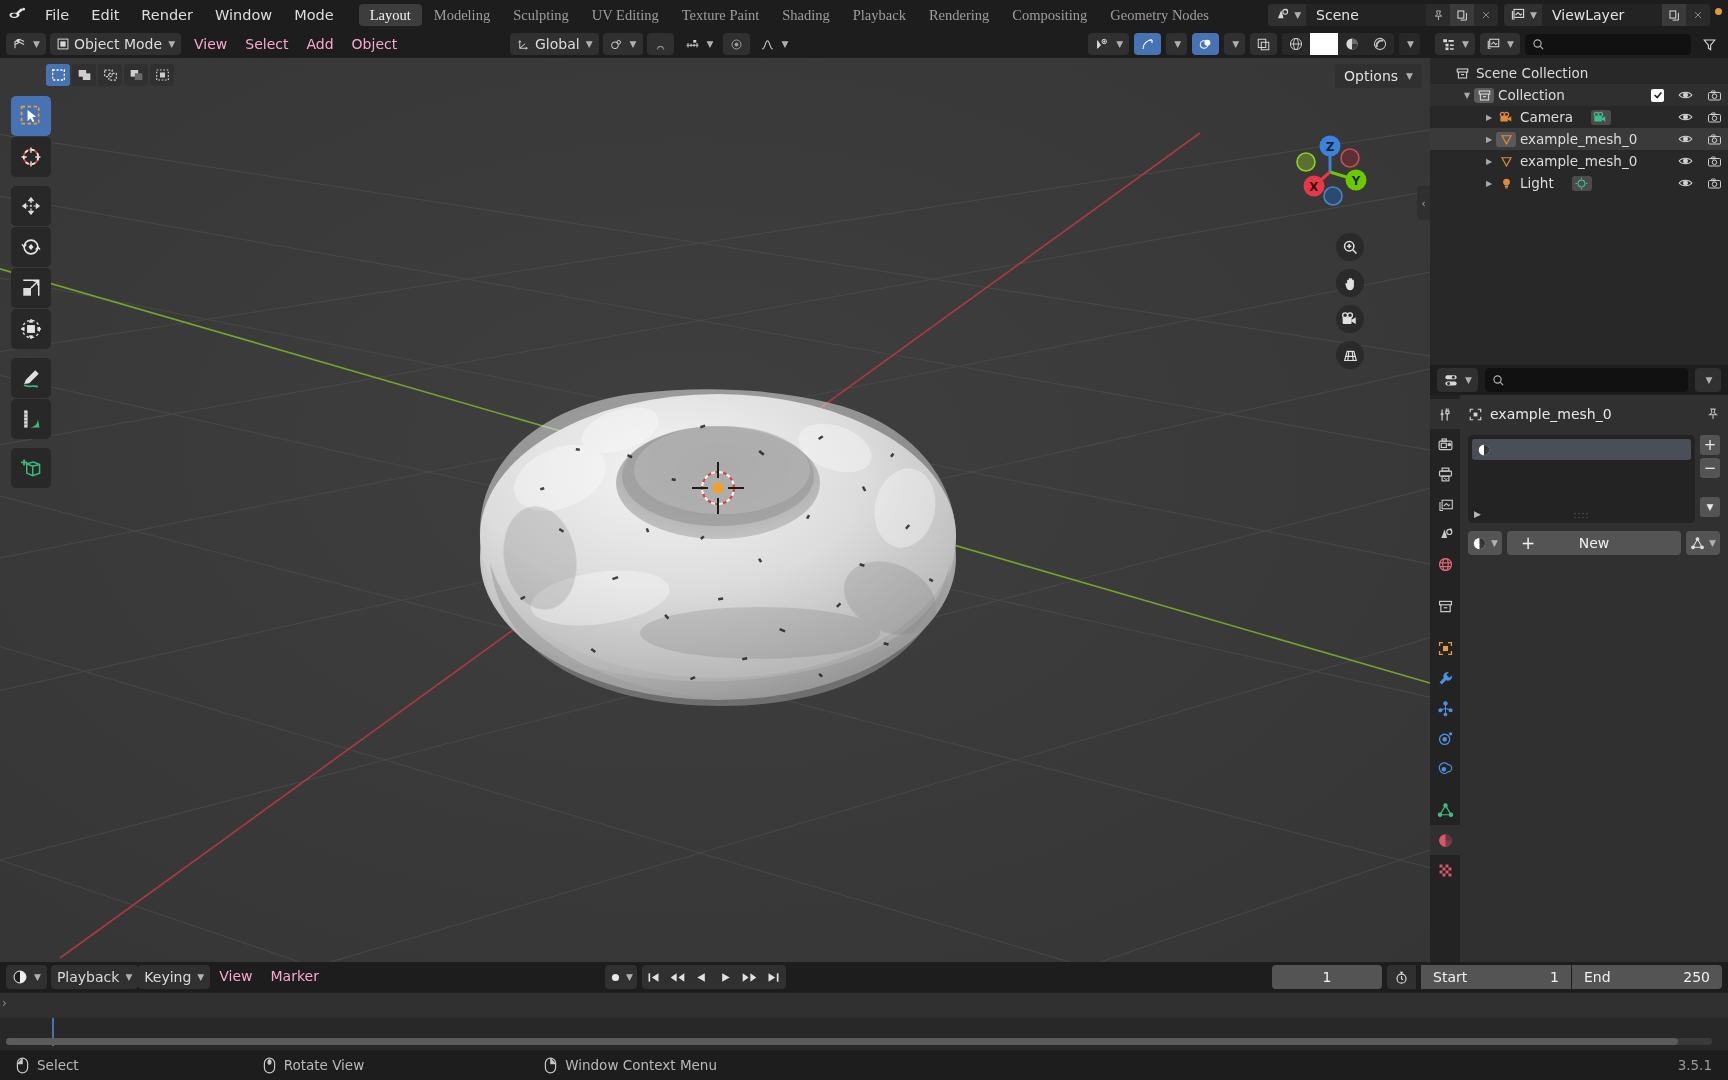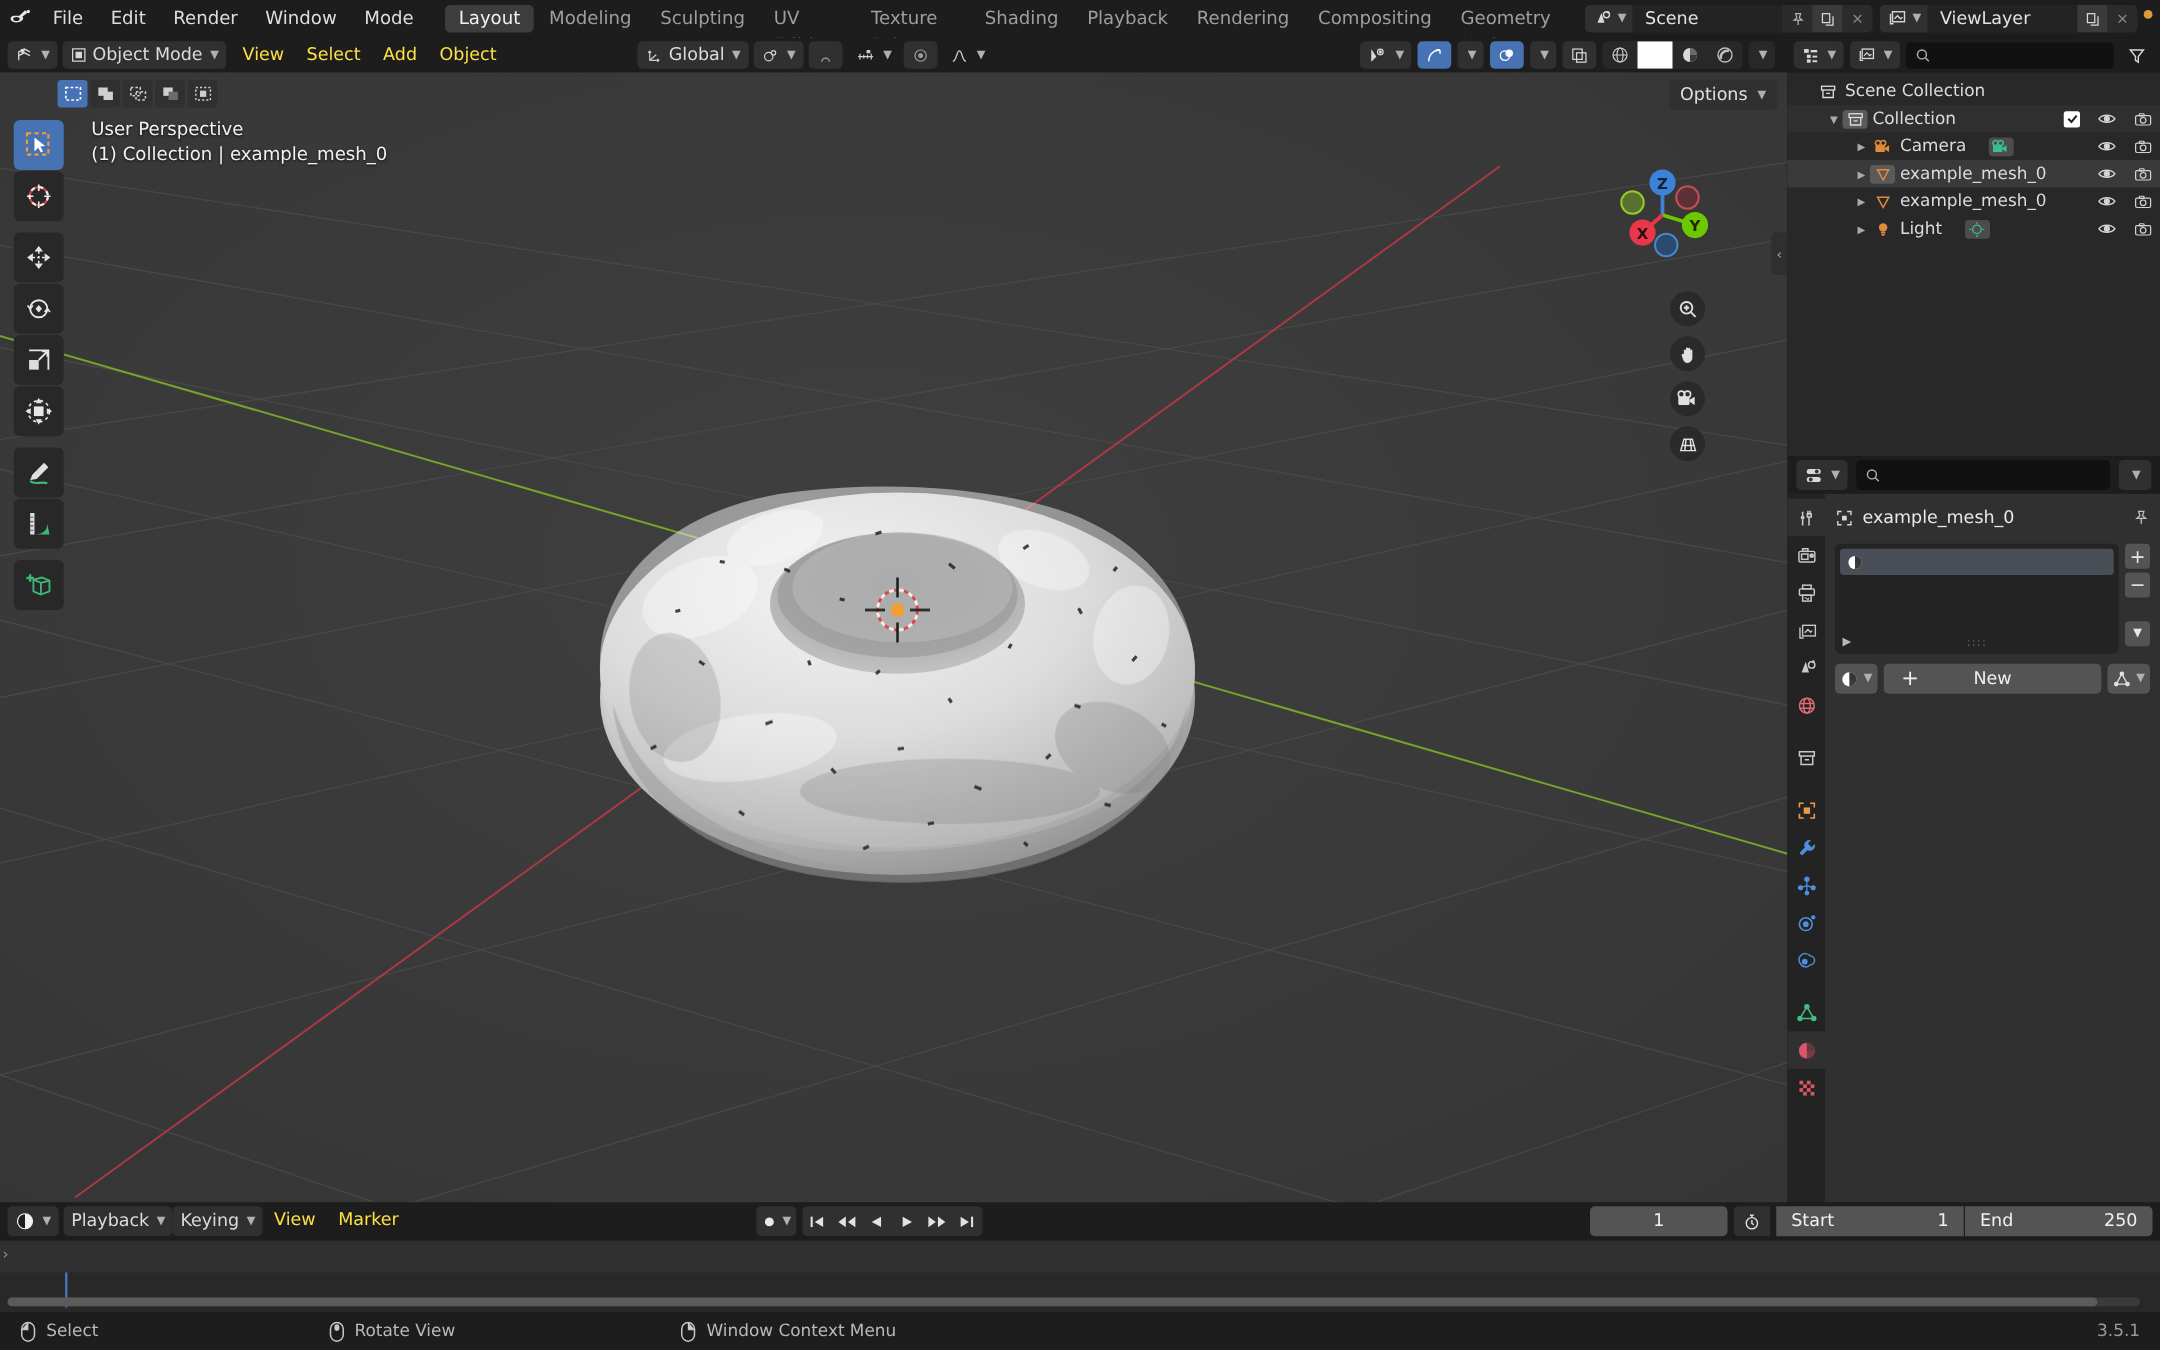--- a/index.html
+++ b/index.html
@@ -13,42 +13,42 @@
   .app { position: relative; width: 1728px; height: 1080px; }
 
   
   .topbar {
     position: absolute; top: 0; left: 0; width: 1728px; height: 30px;
     background: #1d1d1d; display: flex; align-items: center;
     font-size: 14.5px; color: #e5e5e5;
   }
   .blender-logo { width: 34px; display: flex; justify-content: center; align-items: center; }
   .menu-item { padding: 0 11px; height: 22px; line-height: 22px; border-radius: 3px; color: #dedede; cursor: default; }
-  .wstabs { display: flex; align-items: center; margin-left: 14px; gap: 1px; }
+  .wstabs { display: flex; align-items: center; margin-left: 14px; gap: 1px; font-family: Liberation Serif, serif; }
   .wstab { padding: 0 11px; height: 22px; line-height: 22px; font-size: 14.5px; color: #9e9e9e; border-radius: 4px; }
   .wstab.active { background: #3d3d3d; color: #f1f1f1; }
   .topbar-right { margin-left: auto; display: flex; align-items: center; gap: 6px; padding-right: 6px; }
 
   .id-block { display: flex; align-items: center; height: 22px; background: #282828; border-radius: 4px; overflow: hidden; }
   .id-icon-btn { display: flex; align-items: center; gap: 2px; padding: 0 5px 0 6px; height: 22px; background: #303030; }
   .id-name { background: #232323; height: 22px; line-height: 22px; padding: 0 10px; font-size: 14px; color: #e3e3e3; min-width: 120px; display:flex; align-items:center; justify-content:space-between; }
   .id-btn { width: 24px; height: 22px; display: flex; align-items: center; justify-content: center; background: #3a3a3a; }
   .id-btn.dim { background: #2b2b2b; }
 
   
   .viewport-area { position: absolute; left: 0; top: 30px; width: 1430px; height: 932px; }
   .vp-header {
     position: absolute; top: 0; left: 0; width: 1430px; height: 28px;
     background: #1d1d1d; display: flex; align-items: center; padding: 0 6px; gap: 4px;
     font-size: 14px; color: #dcdcdc;
   }
   .hbtn { height: 22px; border-radius: 4px; display: flex; align-items: center; padding: 0 6px; gap: 4px; background: transparent; }
   .hbtn.box { background: #303030; }
   .hbtn.active-blue { background: #4772b3; }
-  .hmenu { padding: 0 9px; height: 22px; line-height: 22px; border-radius: 3px; color: #fde047; }
+  .hmenu { padding: 0 9px; height: 22px; line-height: 22px; border-radius: 3px; color: #f9a8d4; }
   .seg { display: flex; background: #282828; border-radius: 4px; overflow: hidden; height: 22px; align-items: center; }
   .seg > div { display: flex; align-items: center; justify-content: center; height: 22px; padding: 0 6px; }
   .seg > div.on-white { background: #ffffff; }
   .carat { font-size: 9px; color: #b0b0b0; margin-left: 2px; }
 
   .vp-canvas { position: absolute; top: 28px; left: 0; width: 1430px; height: 904px; background: #3a3a3a; overflow: hidden; }
 
   
   .selmodes { position: absolute; top: 6px; left: 46px; display: flex; gap: 2px; z-index: 14; }
   .selmodes > div { width: 24px; height: 22px; background: #303030; border-radius: 3px; display:flex; align-items:center; justify-content:center;}
@@ -501,24 +501,20 @@
               <rect x="6" y="5" width="6" height="6" fill="#cfcfcf" stroke="none"></rect>
             </svg>
           </div>
         </div>
 
       <div class="options-btn">
         <span>Options</span>
         <span class="carat">▼</span>
       </div>
 
-      <div class="vp-text">
-        <div>User Perspective</div>
-        <div>(1) Collection | example_mesh_0</div>
-      </div>
 
       <div class="tools">
         <div class="toolbtn active">
           <svg width="24" height="24" viewBox="0 0 28 28">
               <rect x="3" y="3" width="20" height="20" fill="none" stroke="#f0a030" stroke-width="2" stroke-dasharray="4 3"></rect>
               <path d="M10 7 L10 20 L13.5 16.5 L16 21 L18 20 L15.5 15.5 L20 15 Z" fill="#fff"></path>
             </svg>
         </div>
         <div class="toolbtn">
           <svg width="24" height="24" viewBox="0 0 28 28">

